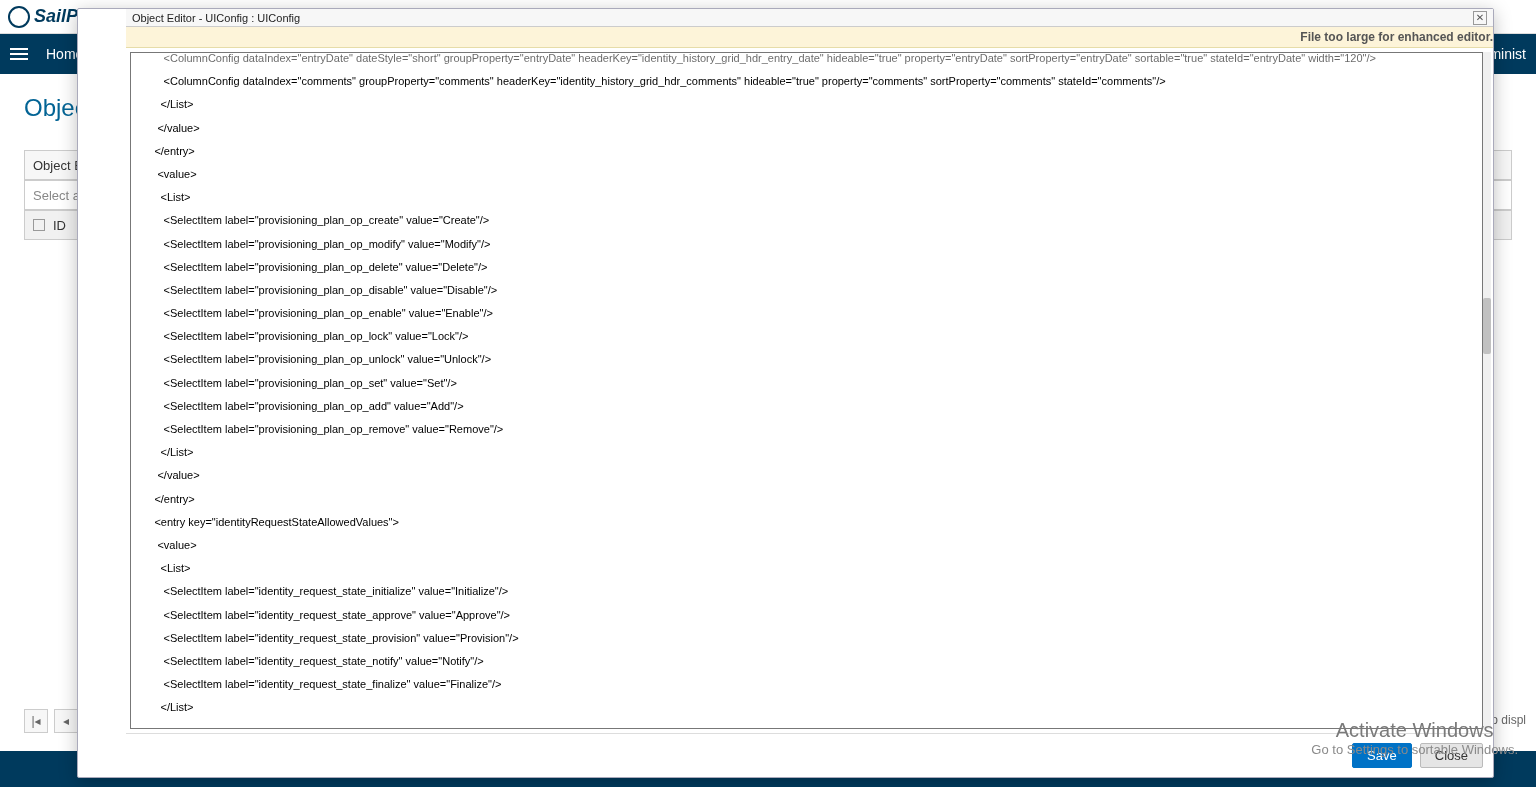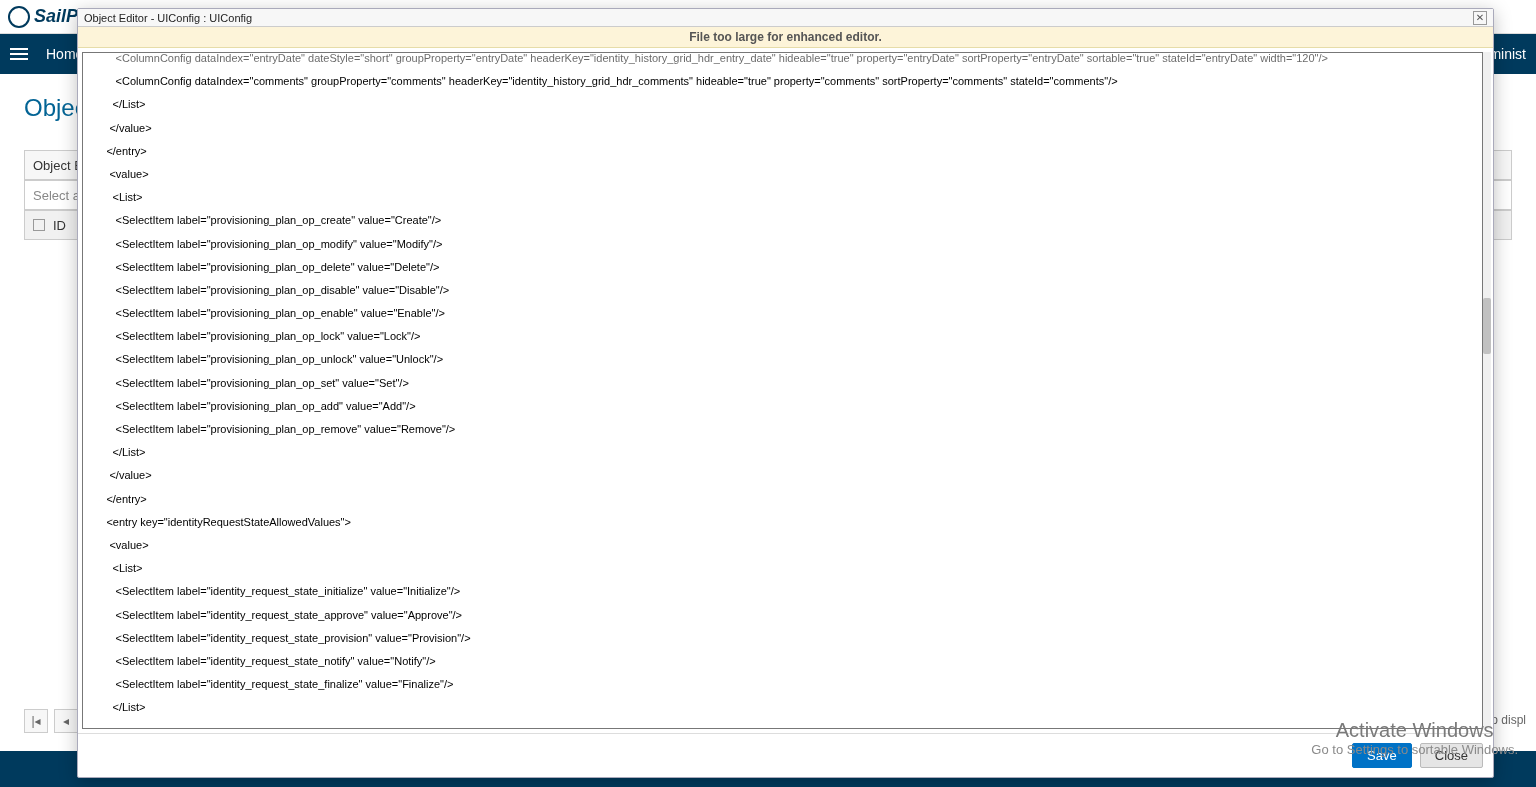--- a/index.html
+++ b/index.html
@@ -22,24 +22,24 @@
   .id-check { display: inline-block; width: 12px; height: 12px; border: 1px solid #999; margin-right: 8px; }
 
   .pager-back { position: absolute; left: 24px; bottom: 54px; display: flex; gap: 6px; }
   .pager-btn { width: 24px; height: 24px; border: 1px solid #ccc; background: #f7f7f7; display: flex; align-items: center; justify-content: center; font-size: 12px; color: #666; }
 
   .no-data { position: absolute; right: 10px; bottom: 60px; font-size: 12px; color: #666; }
 
   .bg-footer { position: absolute; left: 0; right: 0; bottom: 0; height: 36px; background: #003a5d; }
 
   
-  .modal-wrap { position: absolute; left: 77px; top: 8px; width: 1417px; height: 770px; background: #fff; border: 1px solid #aab; border-radius: 2px; box-shadow: 0 4px 18px rgba(0,0,0,0.25); display: flex; flex-direction: column; }
+  .modal-wrap { position: absolute; left: 77px; top: 8px; width: 1417px; height: 770px; background: #fff; border: 1px solid #aab; border-radius: 2px; box-shadow: 0 4px 18px rgba(0,0,0,0.25); display: flex; flex-direction: column; padding-left: 48px; }
   .modal-title { height: 18px; display: flex; align-items: center; justify-content: space-between; padding: 2px 6px; font-size: 11px; color: #222; border-bottom: 1px solid #ccc; background: #f7f7f7; }
   .close-x { width: 14px; height: 14px; border: 1px solid #999; font-size: 10px; line-height: 12px; text-align: center; color: #555; cursor: pointer; }
-  .warn-bar { background: #fdf4d9; color: #555; font-size: 12px; font-weight: bold; text-align: center; padding: 3px 0; border-bottom: 1px solid #e6dca9; }
+  .warn-bar { background: #fdf4d9; color: #555; font-size: 12px; font-weight: bold; text-align: right; padding: 3px 0; border-bottom: 1px solid #e6dca9; }
 
   .editor-outer { flex: 1; padding: 3px; position: relative; }
   .editor { position: absolute; left: 4px; right: 10px; top: 4px; bottom: 4px; border: 1px solid #777; overflow: hidden; font-family: Arial, Helvetica, sans-serif; font-size: 11px; line-height: 11.6px; color: #000; padding: 0 2px; white-space: pre; background: #fff; }
   .editor .ln { display: block; }
 
   .editor-scroll { position: absolute; right: 2px; top: 4px; bottom: 4px; width: 8px; background: #f0f0f0; }
   .editor-thumb { position: absolute; right: 0; top: 246px; width: 8px; height: 56px; background: #c1c1c1; border-radius: 2px; }
 
   .modal-buttons { height: 44px; display: flex; align-items: center; justify-content: flex-end; gap: 8px; padding: 0 10px; border-top: 1px solid #ddd; }
   .btn { font-size: 13px; padding: 4px 14px; border-radius: 2px; cursor: pointer; border: 1px solid #bbb; background: #e5e5e5; color: #333; }

